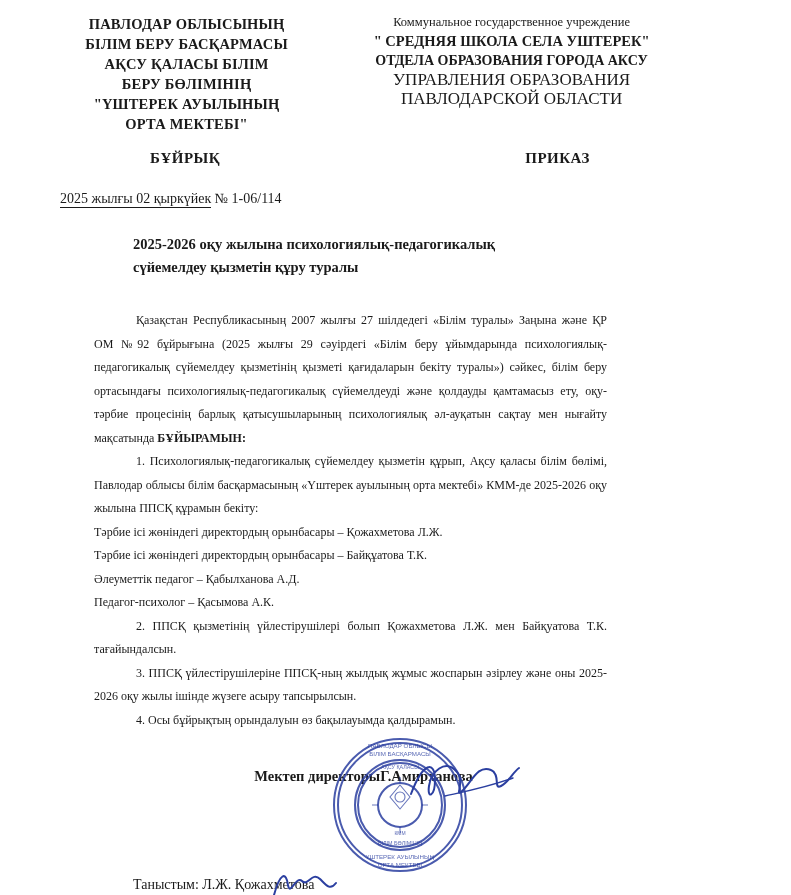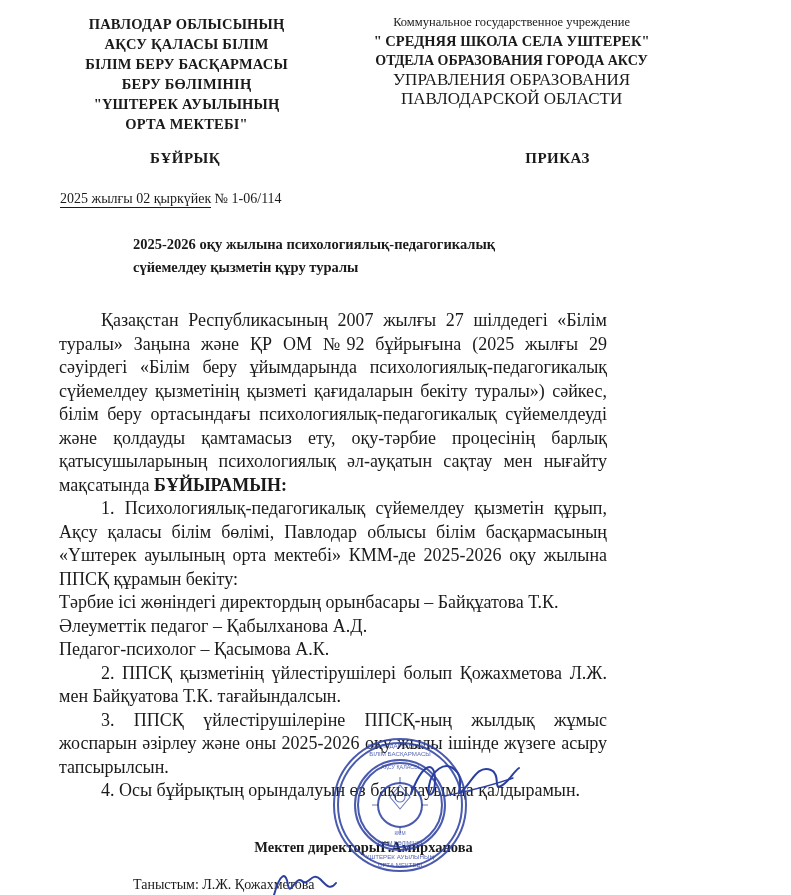--- a/index.html
+++ b/index.html
@@ -100,22 +100,22 @@
   .subject {
     margin: 26px 0 0 133px;
     width: 480px;
     font-weight: bold;
     font-size: 14.5px;
     line-height: 23px;
   }
 
   
   .body {
-    margin: 30px 133px 0 59px;
-    font-size: 18px;
+    margin: 30px 133px 0 94px;
+    font-size: 12px;
     line-height: 23.5px;
     text-align: justify;
     font-family: Liberation Serif, serif;
   }
   .body p {
     margin: 0;
   }
   .indent {
     text-indent: 42px;
   }
@@ -179,22 +179,22 @@
 </style>
 </head>
 <body>
 
 <div class="page">
 
   
   <div class="header">
     <div class="header-col header-left">
       <div class="hline">ПАВЛОДАР  ОБЛЫСЫНЫҢ</div>
+      <div class="hline">БІЛІМ  БЕРУ  БАСҚАРМАСЫ</div>
       <div class="hline">АҚСУ ҚАЛАСЫ БІЛІМ</div>
-      <div class="hline">БІЛІМ  БЕРУ  БАСҚАРМАСЫ</div>
       <div class="hline">БЕРУ БӨЛІМІНІҢ</div>
       <div class="hline">"ҮШТЕРЕК АУЫЛЫНЫҢ</div>
       <div class="hline">ОРТА МЕКТЕБІ"</div>
     </div>
     <div class="header-col header-right">
       <div class="hline-small">Коммунальное государственное учреждение</div>
       <div class="hline-bold">" СРЕДНЯЯ  ШКОЛА СЕЛА УШТЕРЕК"</div>
       <div class="hline-med">ОТДЕЛА ОБРАЗОВАНИЯ ГОРОДА АКСУ</div>
       <div class="hline-reg">УПРАВЛЕНИЯ ОБРАЗОВАНИЯ</div>
       <div class="hline-reg">ПАВЛОДАРСКОЙ ОБЛАСТИ</div>
@@ -218,20 +218,21 @@
     <div>2025-2026 оқу жылына психологиялық-педагогикалық</div>
     <div>сүйемелдеу қызметін құру туралы</div>
   </div>
 
   
   <div class="body">
     <p class="indent"><span>Қазақстан Республикасының 2007 жылғы 27 шілдедегі «Білім туралы» Заңына және ҚР ОМ №92 бұйрығына (2025 жылғы 29 сәуірдегі «Білім беру ұйымдарында психологиялық-педагогикалық сүйемелдеу қызметінің қызметі қағидаларын бекіту туралы») сәйкес, білім беру ортасындағы психологиялық-педагогикалық сүйемелдеуді және қолдауды қамтамасыз ету, оқу-тәрбие процесінің барлық қатысушыларының психологиялық әл-ауқатын сақтау мен нығайту мақсатында </span><span class="bold">БҰЙЫРАМЫН:</span></p>
 
     <p class="indent">1.  Психологиялық-педагогикалық сүйемелдеу қызметін құрып, Ақсу қаласы білім бөлімі, Павлодар облысы білім басқармасының «Үштерек ауылының орта мектебі» КММ-де 2025-2026 оқу жылына ППСҚ  құрамын бекіту:</p>
 
+    <p class="list-line">Тәрбие ісі жөніндегі директордың орынбасары – Қожахметова Л.Ж.</p>
     <p class="list-line">Тәрбие ісі жөніндегі директордың орынбасары – Байқұатова Т.К.</p>
     <p class="list-line">Әлеуметтік педагог – Қабылханова А.Д.</p>
     <p class="list-line">Педагог-психолог – Қасымова А.К.</p>
 
     <p class="indent">2.   ППСҚ қызметінің үйлестірушілері болып Қожахметова Л.Ж. мен Байқуатова Т.К. тағайындалсын.</p>
     <p class="indent">3.   ППСҚ үйлестірушілеріне ППСҚ-ның жылдық жұмыс жоспарын әзірлеу және оны 2025-2026 оқу жылы ішінде жүзеге асыру тапсырылсын.</p>
     <p class="indent">4.  Осы бұйрықтың орындалуын  өз бақылауымда қалдырамын.</p>
   </div>
 
   

